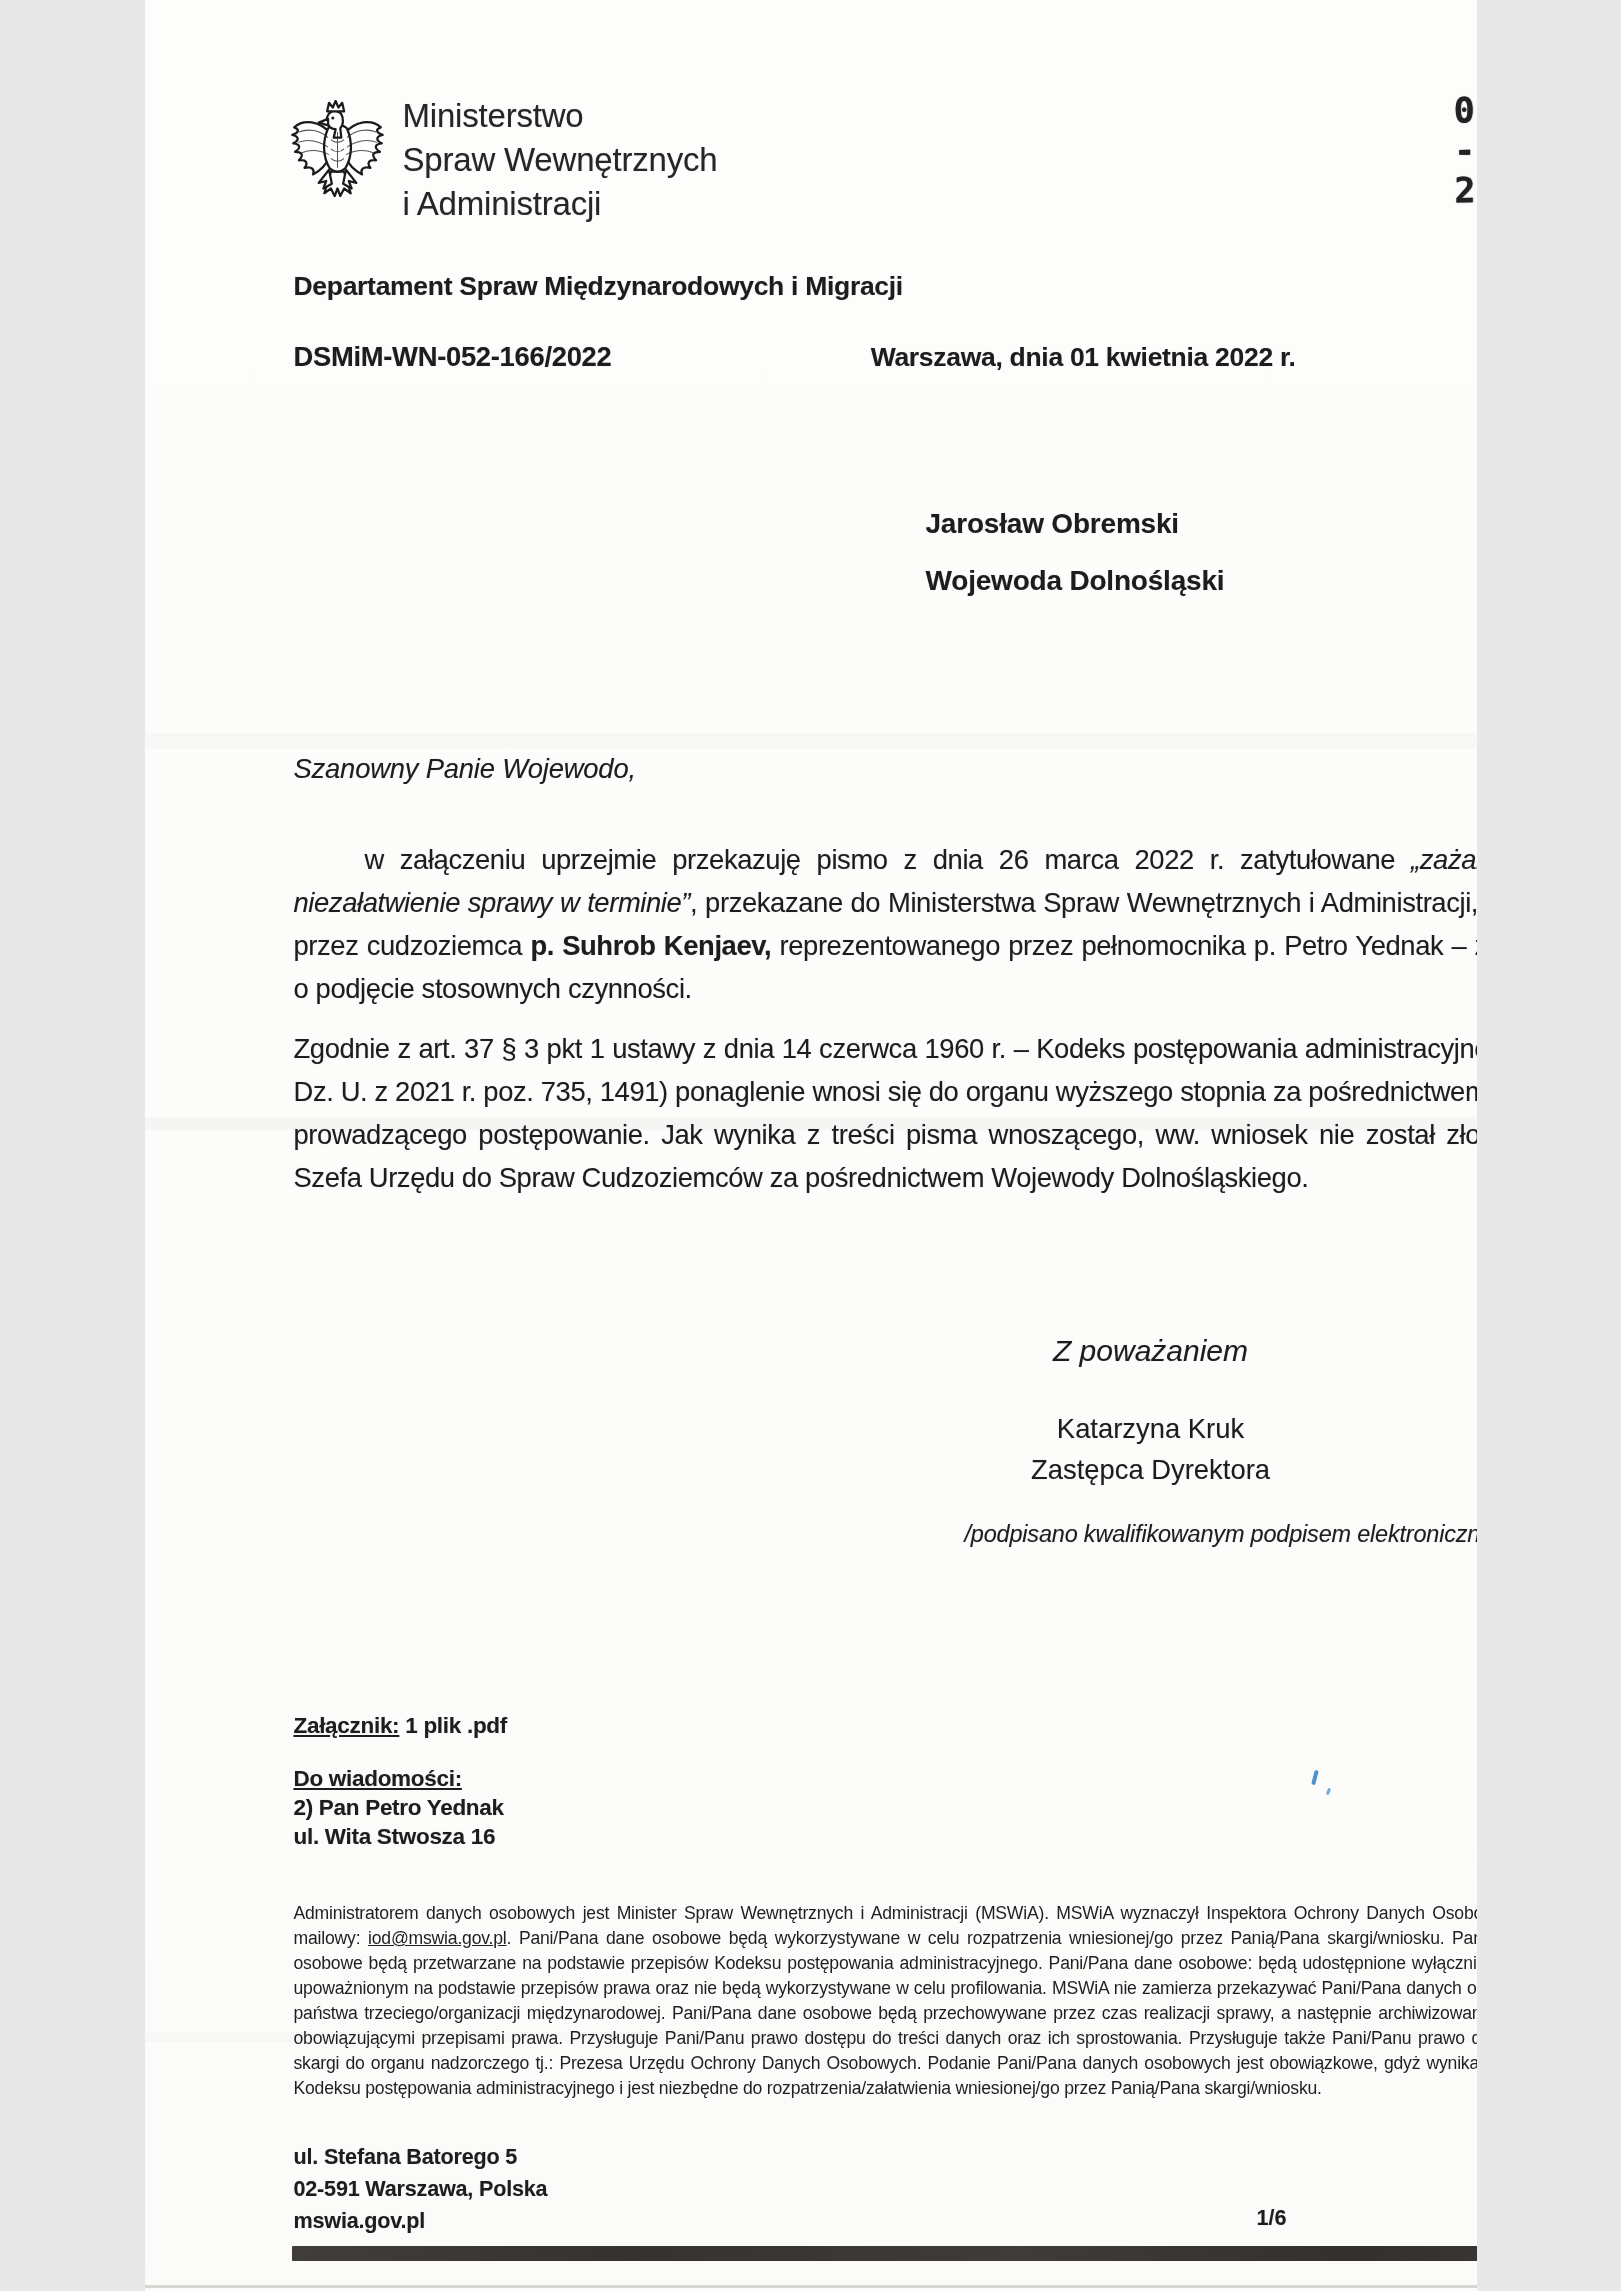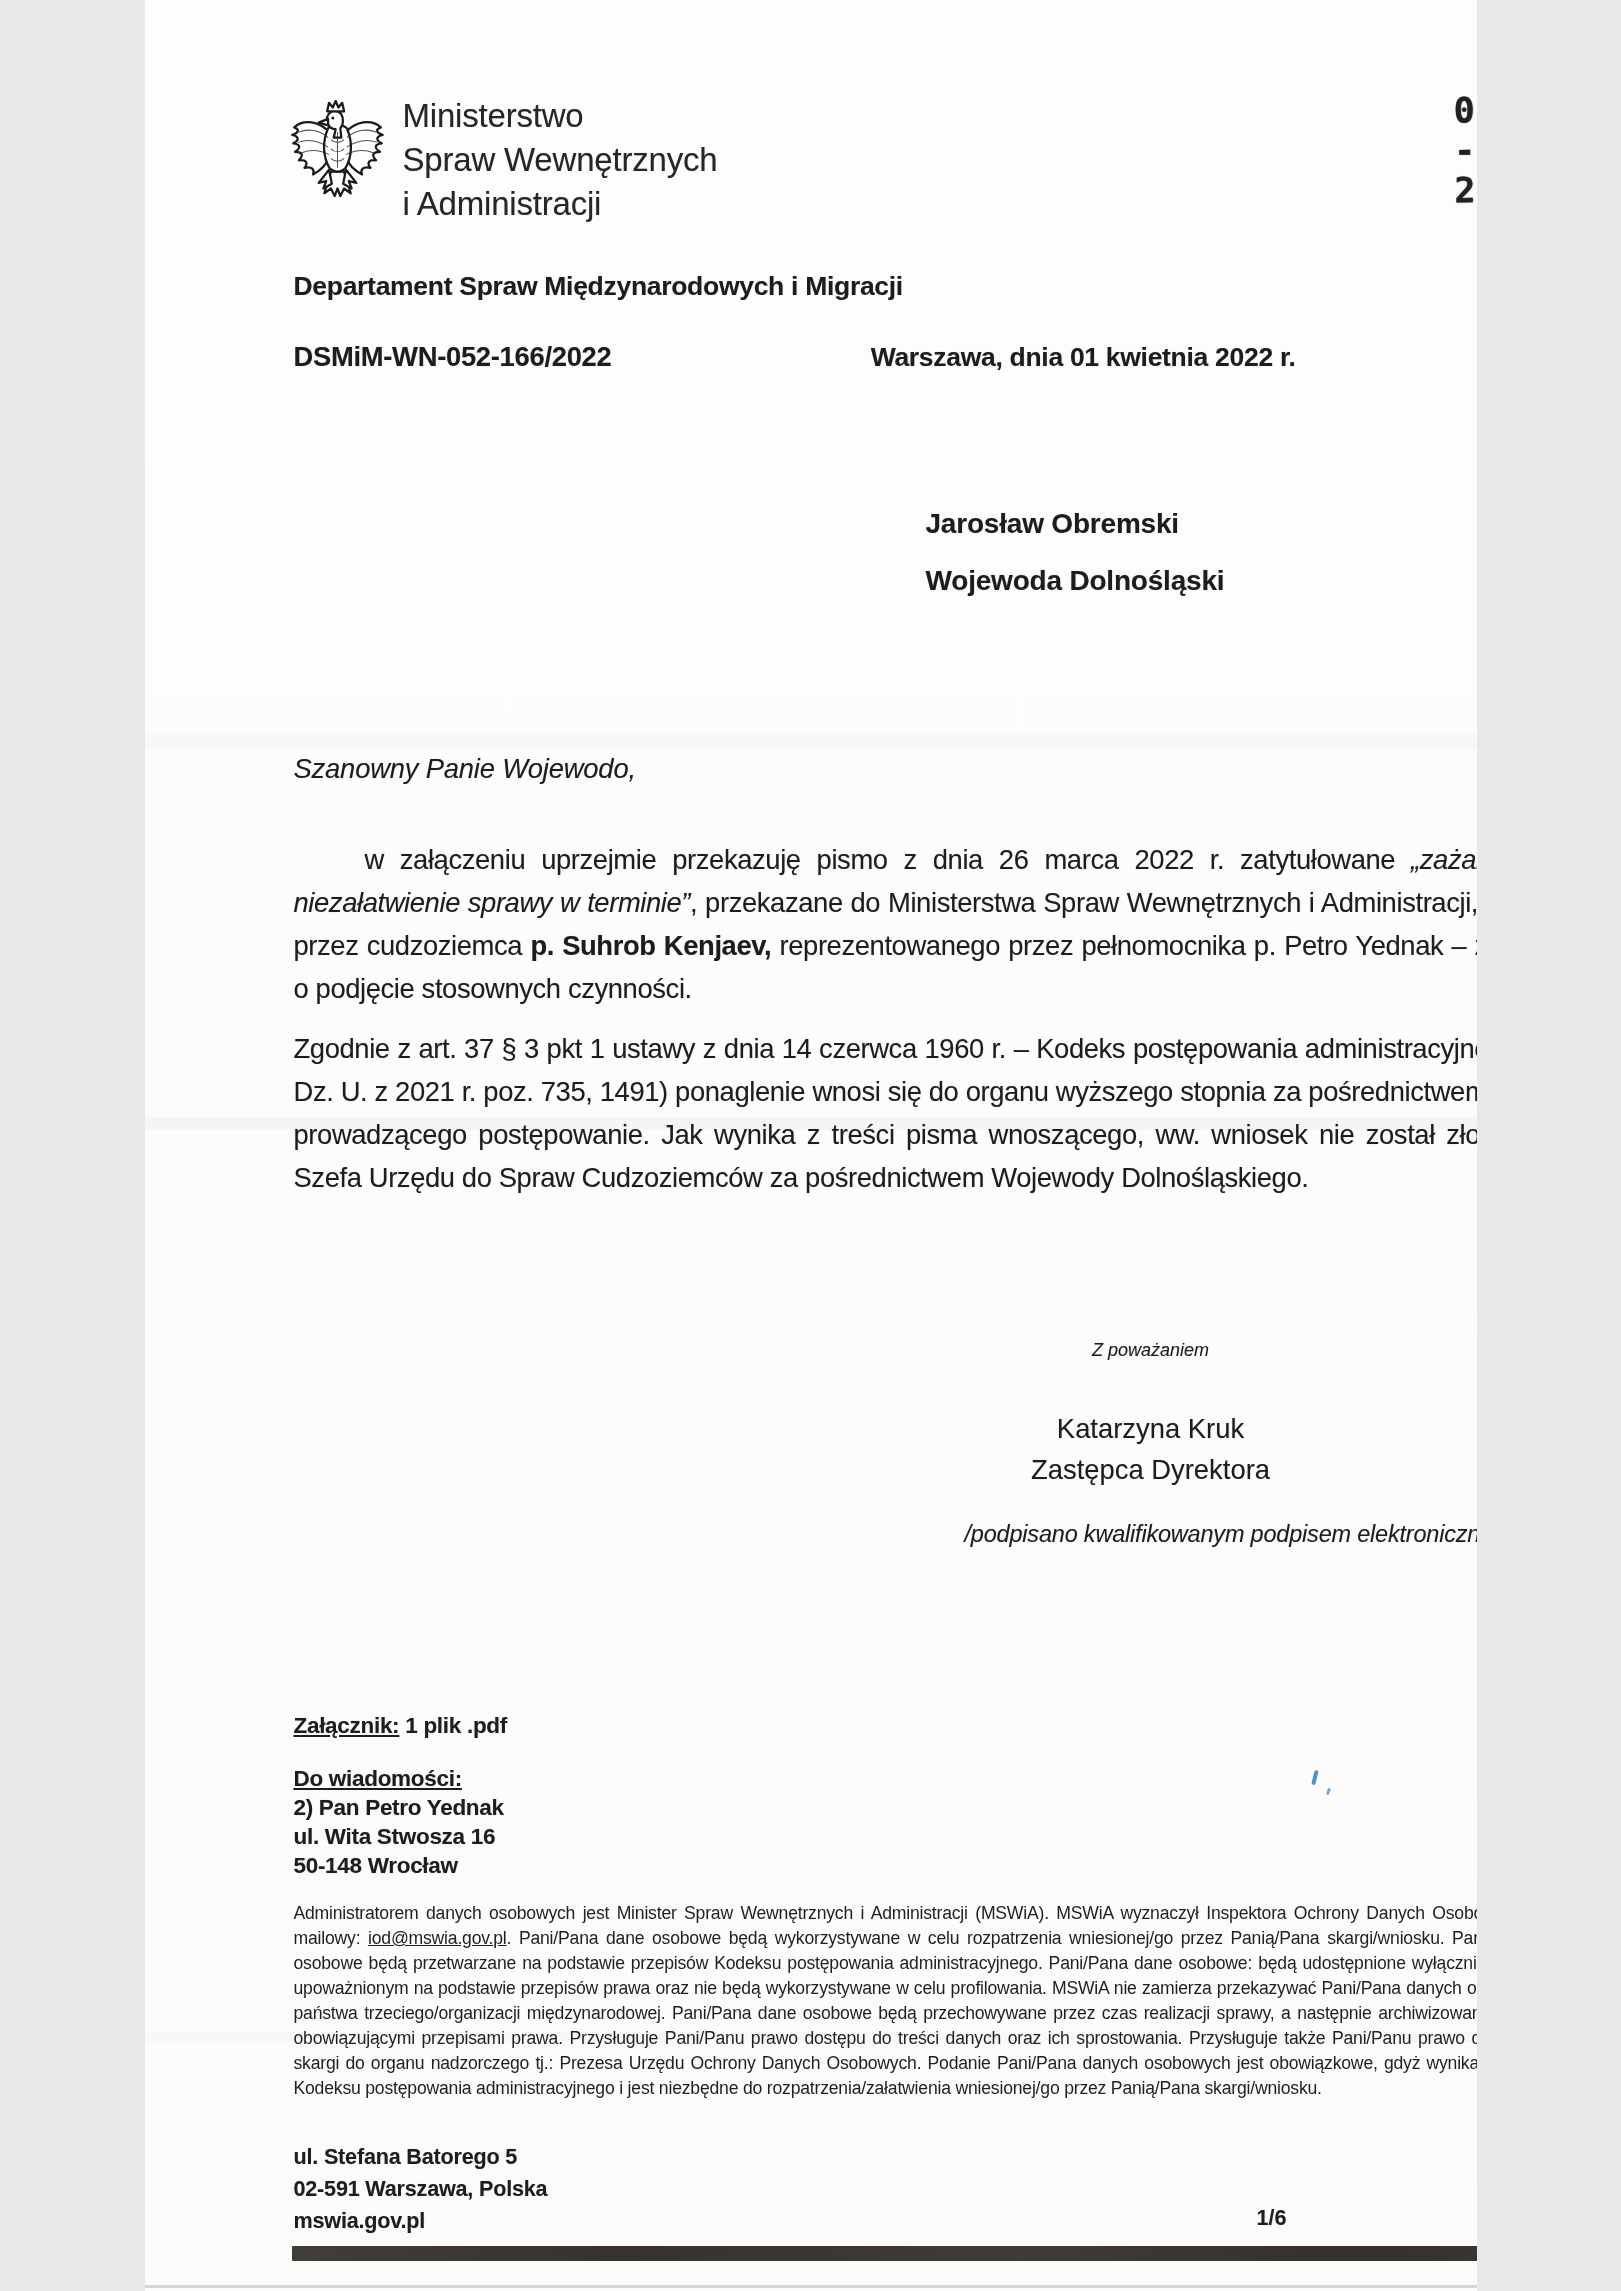--- a/index.html
+++ b/index.html
@@ -29,21 +29,21 @@
   
   .salutation{left:149px;top:753px;font-size:27.4px;font-style:italic;letter-spacing:-0.2px;}
   .bodytext{left:149px;top:838px;width:1284px;}
   .bodytext p{margin:0;font-size:27.4px;line-height:43px;text-align:justify;letter-spacing:-0.4px;}
   .bodytext p.p1{text-indent:71px;}
   .bodytext p.p2{margin-top:17px;}
   .bodytext b{font-weight:700;}
   .bodytext i{font-style:italic;}
   
   .sig{left:761px;top:1333px;width:490px;text-align:center;}
-  .sig .closing{font-size:18px;font-style:italic;line-height:35px;}
+  .sig .closing{font-size:30px;font-style:italic;line-height:35px;}
   .sig .name{font-size:27.4px;line-height:41px;margin-top:40px;}
   .sig .role{font-size:27.4px;line-height:41px;}
   .esign{left:819px;top:1521px;width:555px;text-align:center;font-size:23.5px;font-style:italic;letter-spacing:-0.2px;}
   
   .attachment{left:149px;top:1713px;font-size:22.5px;font-weight:600;letter-spacing:-0.3px;}
   .attachment .u{text-decoration:underline;}
   .cc{left:149px;top:1764px;font-size:22.5px;font-weight:600;line-height:29px;letter-spacing:-0.3px;}
   .cc .u{text-decoration:underline;}
   
   .privacy{left:149px;top:1901px;width:1284px;font-size:17.6px;line-height:25px;text-align:justify;
@@ -146,21 +146,20 @@
   <div class="abs esign ink">/podpisano kwalifikowanym podpisem elektronicznym/</div>
 
   <div class="abs attachment ink">
     <span class="u">Załącznik:</span><span> 1 plik .pdf</span>
   </div>
 
   <div class="abs cc ink">
     <div class="u">Do wiadomości:</div>
     <div>2) Pan Petro Yednak</div>
     <div>ul. Wita Stwosza 16</div>
-    <div>50-148 Wrocław</div>
   </div>
 
   <div class="abs penmark-a"></div>
   <div class="abs penmark-b"></div>
 
   <div class="abs privacy">
     <span>Administratorem danych osobowych jest Minister Spraw Wewnętrznych i Administracji (MSWiA). MSWiA wyznaczył Inspektora Ochrony Danych Osobowych, adres mailowy: </span><span class="u">iod@mswia.gov.pl</span><span>. Pani/Pana dane osobowe będą wykorzystywane w celu rozpatrzenia wniesionej/go przez Panią/Pana skargi/wniosku. Pani/Pana dane osobowe będą przetwarzane na podstawie przepisów Kodeksu postępowania administracyjnego. Pani/Pana dane osobowe: będą udostępnione wyłącznie podmiotom upoważnionym na podstawie przepisów prawa oraz nie będą wykorzystywane w celu profilowania. MSWiA nie zamierza przekazywać Pani/Pana danych osobowych do państwa trzeciego/organizacji międzynarodowej. Pani/Pana dane osobowe będą przechowywane przez czas realizacji sprawy, a następnie archiwizowane, zgodnie z obowiązującymi przepisami prawa. Przysługuje Pani/Panu prawo dostępu do treści danych oraz ich sprostowania. Przysługuje także Pani/Panu prawo do wniesienia skargi do organu nadzorczego tj.: Prezesa Urzędu Ochrony Danych Osobowych. Podanie Pani/Pana danych osobowych jest obowiązkowe, gdyż wynika z przepisów Kodeksu postępowania administracyjnego i jest niezbędne do rozpatrzenia/załatwienia wniesionej/go przez Panią/Pana skargi/wniosku.</span>
   </div>
 
   <div class="abs footer-addr ink">

